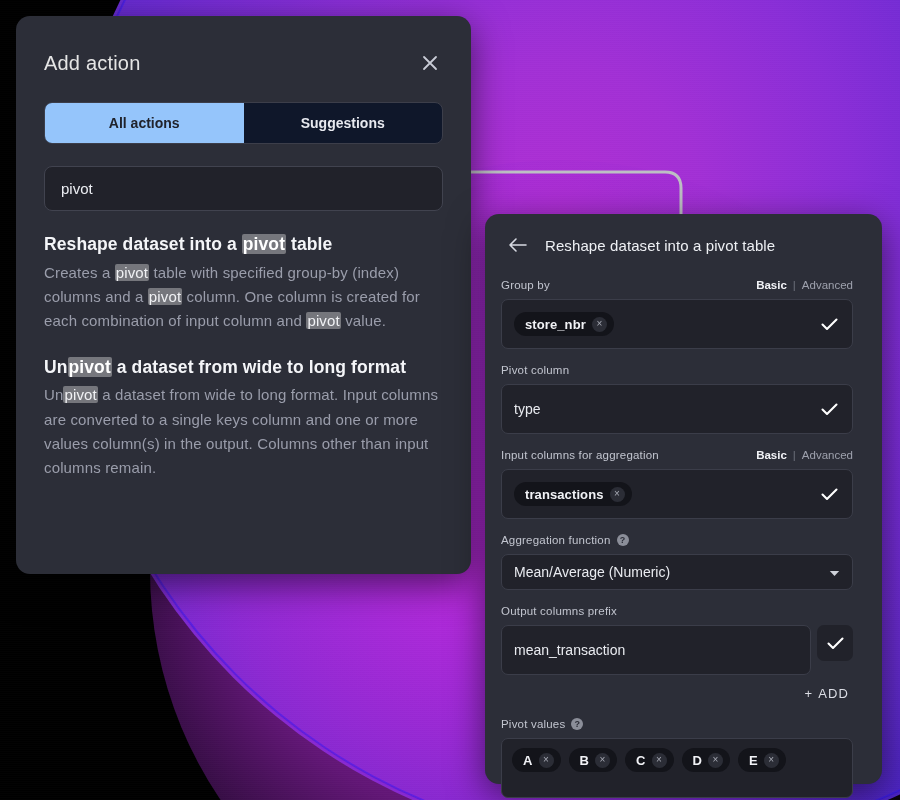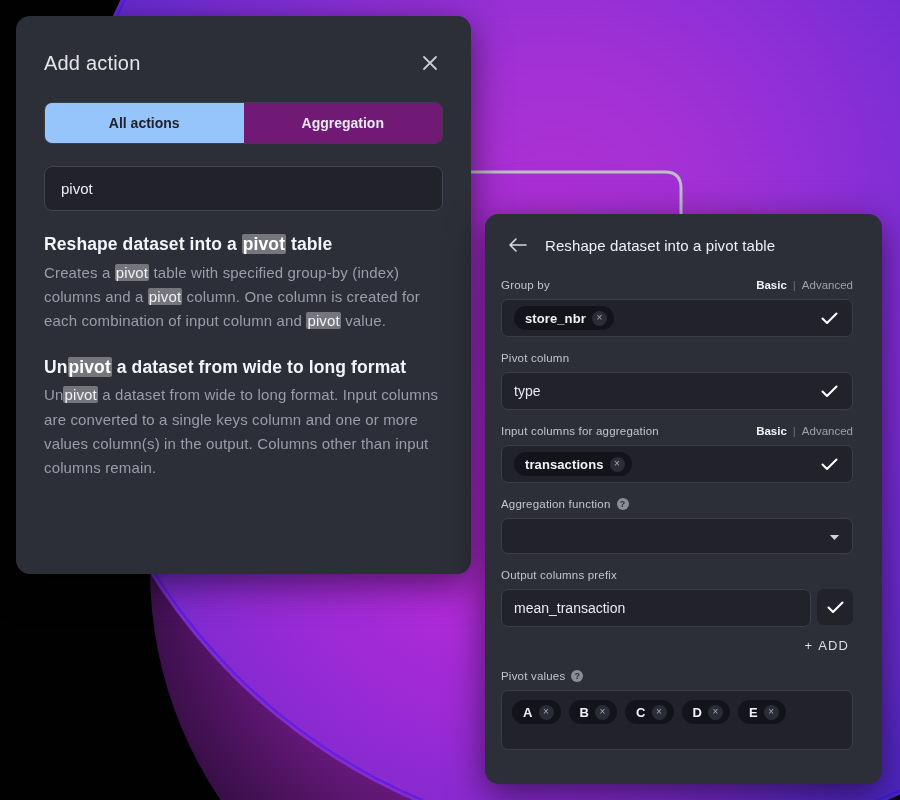--- a/index.html
+++ b/index.html
@@ -78,21 +78,21 @@
   .dlg-title{color:#e5e5e5;font-size:20px;letter-spacing:.2px;}
   .close-btn{
     width:26px;height:26px;display:flex;align-items:center;justify-content:center;
     cursor:pointer;
   }
   .close-btn svg{display:block;}
 
   .tabs{
     margin:26px 28px 0 28px;
     display:flex;border-radius:8px;overflow:hidden;
-    background:#701a75;
+    background:#0f172a;
     border:1px solid #3c3e4a;
     height:40px;
   }
   .tab{
     flex:1;display:flex;align-items:center;justify-content:center;
     font-size:14px;font-weight:bold;cursor:pointer;color:#e7e9ef;
   }
   .tab.active{background:#95c5fb;color:#20232c;}
 
   .search-wrap{margin:22px 28px 0 28px;}
@@ -143,21 +143,21 @@
   .mode-toggle{font-size:11.5px;display:flex;align-items:center;gap:6px;}
   .mode-toggle .basic{color:#f2f3f7;font-weight:bold;cursor:pointer;}
   .mode-toggle .sep{color:#6e717d;}
   .mode-toggle .advanced{color:#9ea1ad;cursor:pointer;}
 
   .input-box{
     background:#21222a;border:1px solid #3b3d49;border-radius:7px;
     height:36px;display:flex;align-items:center;padding:0 10px 0 12px;
     box-sizing:border-box;
   }
-  .input-box.tall{height:38px;}
+  .input-box.tall{height:50px;}
   .input-text{color:#e9ebf0;font-size:14px;flex:1;}
 
   .chiprow{display:flex;align-items:center;gap:8px;flex:1;flex-wrap:wrap;}
   .chip{
     background:#13141a;border-radius:13px;height:24px;
     display:inline-flex;align-items:center;gap:6px;
     padding:0 7px 0 11px;cursor:pointer;
   }
   .chip-label{color:#f1f2f6;font-size:13px;font-weight:bold;letter-spacing:.1px;}
   .chip-x{
@@ -216,21 +216,21 @@
       <div class="dlg-title">Add action</div>
       <div class="close-btn">
         <svg width="20" height="20" viewBox="0 0 20 20">
           <path d="M4 4 L16 16 M16 4 L4 16" stroke="#c9ccd6" stroke-width="1.8" stroke-linecap="round"></path>
         </svg>
       </div>
     </div>
 
     <div class="tabs">
       <div class="tab active">All actions</div>
-      <div class="tab">Aggregation</div>
+      <div class="tab">Suggestions</div>
     </div>
 
     <div class="search-wrap">
       <input class="search-input" type="text" value="pivot" placeholder="Search actions" style="">
     </div>
 
     <div class="results" id="results-list">
         <div class="result">
           <div class="result-title">Reshape dataset into a <span class="hl">pivot</span> table</div>
           <div class="result-desc">Creates a <span class="hl">pivot</span> table with specified group-by (index) columns and a <span class="hl">pivot</span> column. One column is created for each combination of input column and <span class="hl">pivot</span> value.</div>
@@ -318,20 +318,21 @@
       </div>
 
       <div class="field">
         <div class="field-head">
           <div class="field-label">
             <span>Aggregation function</span>
             <span class="help-icon">?</span>
           </div>
         </div>
         <div class="select-box">
+          <span class="input-text">Mean/Average (Numeric)</span>
           <span class="caret">
             <svg width="11" height="7" viewBox="0 0 11 7">
                 <path d="M0.8 1 L5.5 6 L10.2 1" fill="#cfd2da"></path>
               </svg>
           </span>
         </div>
       </div>
 
       <div class="field">
         <div class="field-head">

